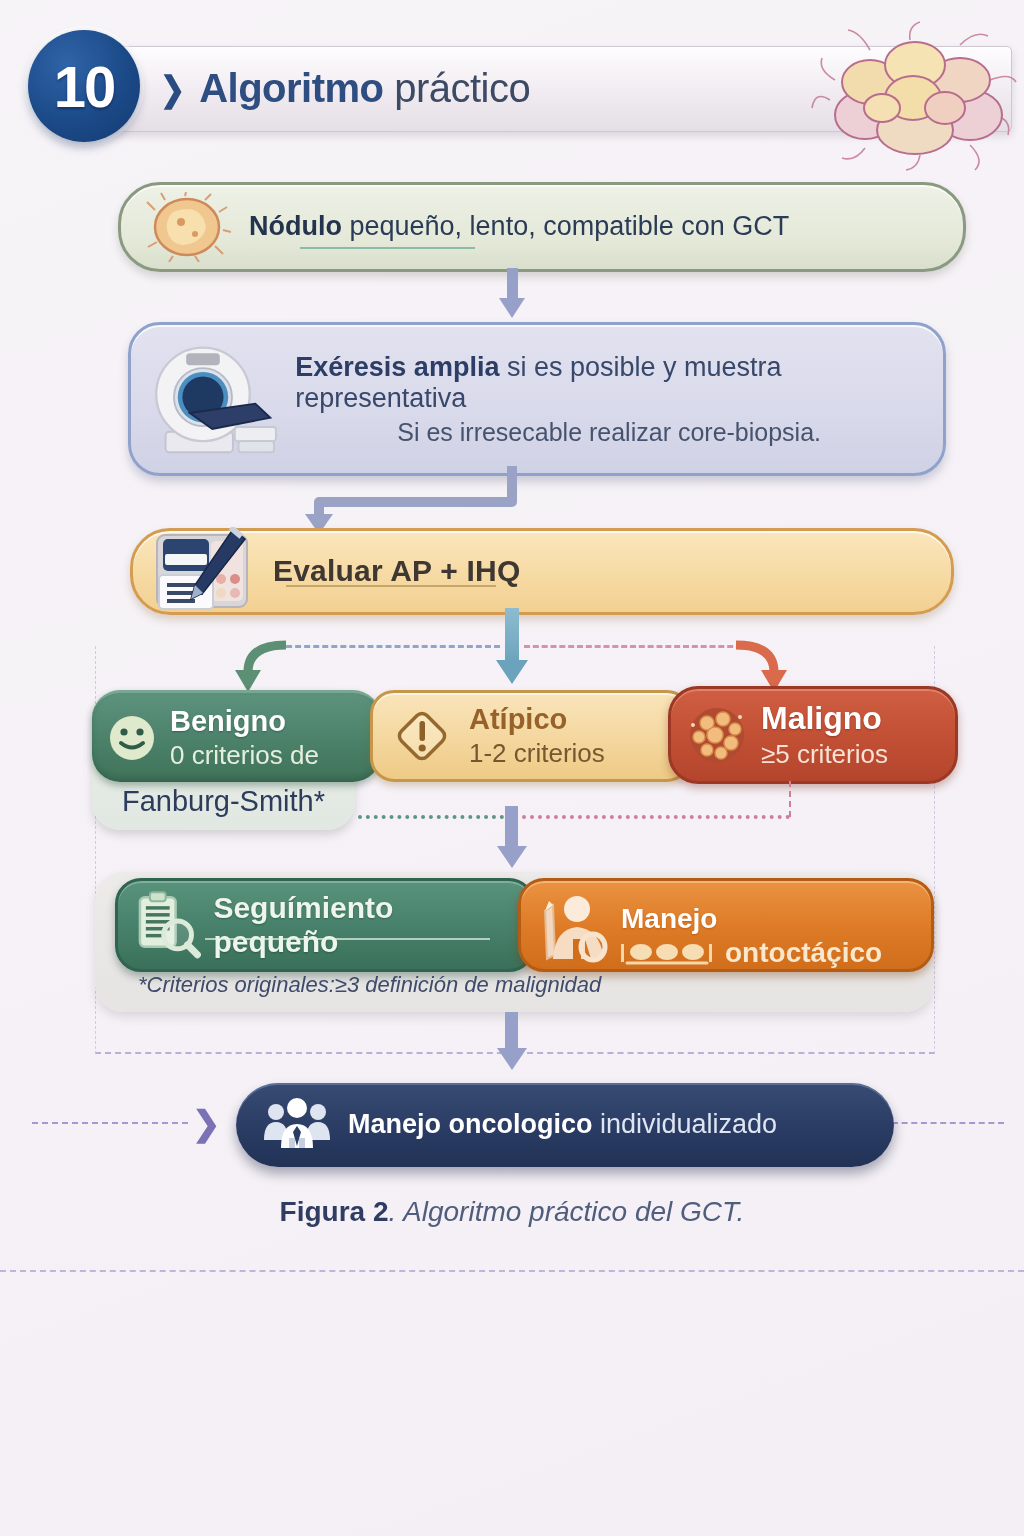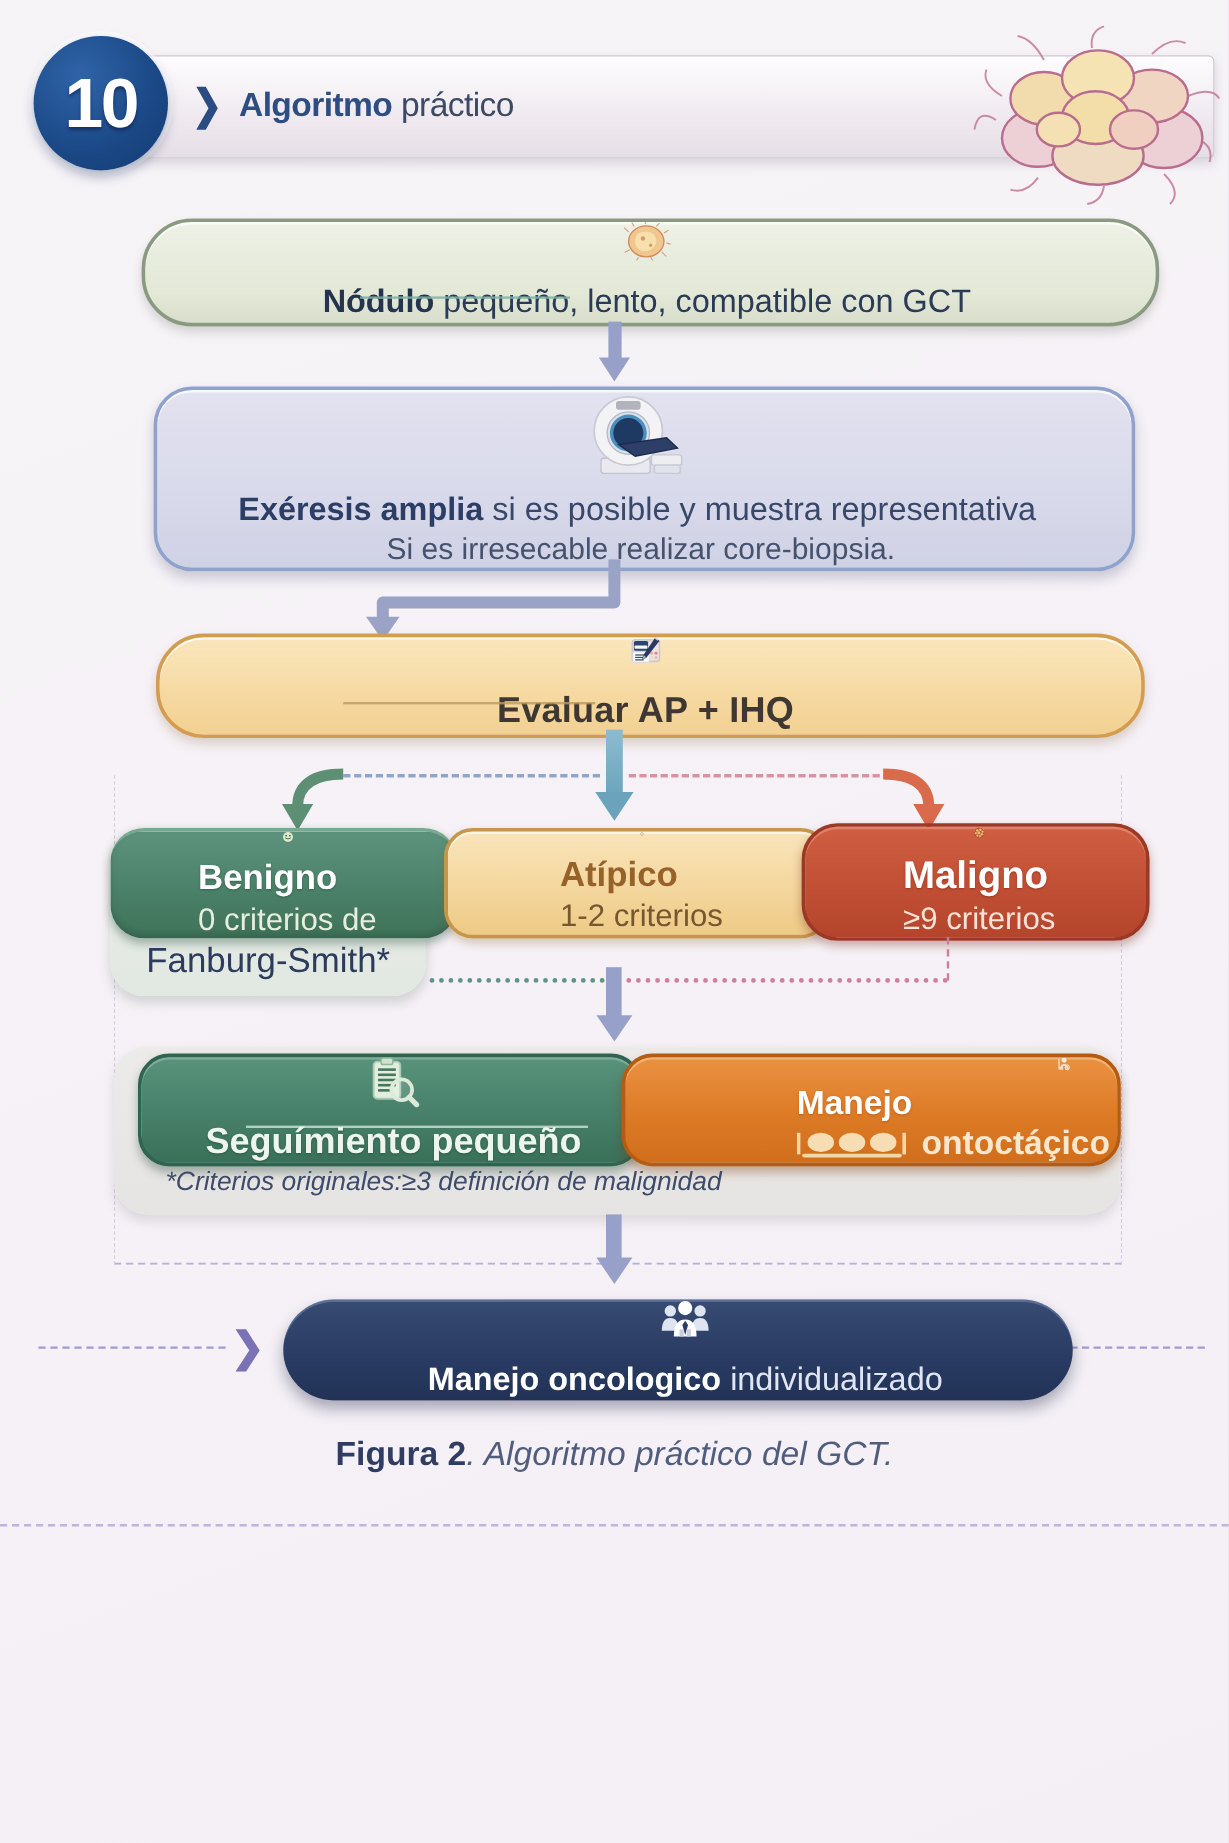--- a/index.html
+++ b/index.html
@@ -13,25 +13,25 @@
            background:linear-gradient(180deg,#fefdfe 0%,#f3eef3 45%,#e5dee6 100%);
            border:1px solid #cfc7d1;box-shadow:0 4px 9px rgba(90,80,100,.18), inset 0 1px 0 #fff;}
   .hdr-circle{left:28px;top:30px;width:112px;height:112px;border-radius:50%;
            background:radial-gradient(circle at 35% 30%,#2f64a8 0%,#1c4a88 55%,#123a70 100%);
            box-shadow:0 5px 10px rgba(20,40,90,.35), 0 0 0 4px rgba(255,255,255,.55);
            display:flex;align-items:center;justify-content:center;}
   .hdr-circle span{color:#fff;font-size:58px;font-weight:700;letter-spacing:-2px;
            text-shadow:0 2px 3px rgba(0,0,40,.4);}
   .hdr-title{left:160px;top:46px;height:84px;display:flex;align-items:center;gap:14px;}
   .hdr-chevron{color:#2b4c82;font-size:30px;font-weight:700;transform:scaleY(1.15);}
-  .hdr-text{font-size:28px;color:#3d4a63;letter-spacing:-.5px;}
+  .hdr-text{font-size:40px;color:#3d4a63;letter-spacing:-.5px;}
   .hdr-text b{color:#2e4d80;font-weight:700;}
 
   
-  .fbox{display:flex;align-items:center;flex-direction:column;}
+  .fbox{display:flex;align-items:center;}
   .node-label{line-height:1.25;}
 
   .box-nodulo{left:118px;top:182px;width:788px;height:84px;border-radius:42px;
       background:linear-gradient(180deg,#eef1e6 0%,#e3e8d7 70%,#d9dfcc 100%);
       border:3px solid #8a9a80;box-shadow:0 5px 8px rgba(90,90,80,.22), inset 0 2px 0 rgba(255,255,255,.7);
       padding:0 30px 0 24px;gap:18px;}
   .box-nodulo .node-label{font-size:27px;color:#2b3b57;}
   .box-nodulo .node-label b{font-weight:700;color:#24344f;}
   .nodulo-underline{left:300px;top:247px;width:175px;height:2px;background:#7fb1a3;opacity:.85;}
 
@@ -278,21 +278,21 @@
           <circle cx="30" cy="32" r="8"></circle>
           <circle cx="46" cy="40" r="7"></circle>
         <circle cx="22" cy="47" r="6"></circle>
           <circle cx="36" cy="50" r="6"></circle>
       </g>
       <circle cx="55" cy="14" r="2" fill="#f6d9b0"></circle>
         <circle cx="8" cy="22" r="2" fill="#f6d9b0"></circle>
     </svg>
     <div class="tcol">
       <div class="t1">Maligno</div>
-      <div class="t2">≥9 criterios</div>
+      <div class="t2">≥5 criterios</div>
     </div>
   </div>
 
   <div class="abs dash-v" style="left:789px;top:781px;height:36px;"></div>
   <div class="abs dot-h" style="left:358px;top:815px;width:146px;"></div>
   <div class="abs dot-h pink" style="left:522px;top:815px;width:268px;"></div>
 
   <div class="abs stem" style="left:505px;top:806px;width:13px;height:42px;"></div>
   <div class="abs head-down" style="left:497px;top:846px;border-left-width:15px;border-right-width:15px;border-top-width:22px;"></div>
 

